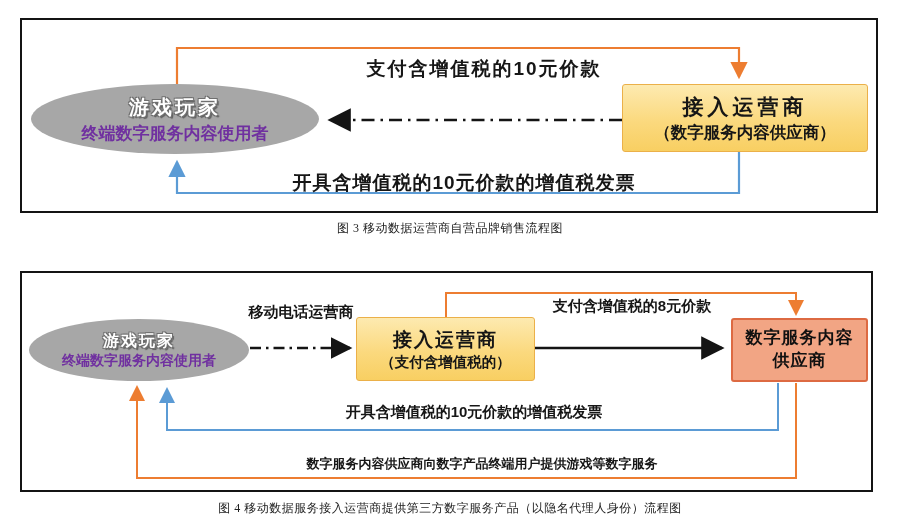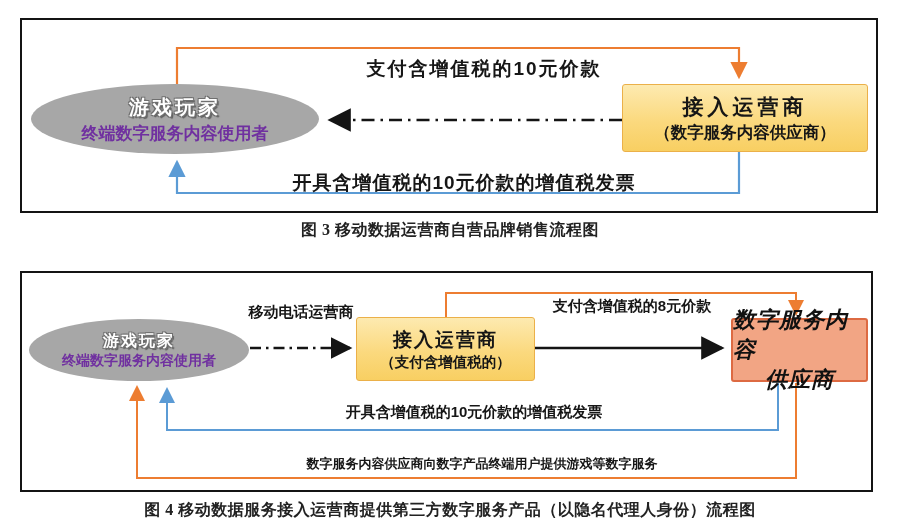--- a/index.html
+++ b/index.html
@@ -31,34 +31,34 @@
     background:#f2a584;border:2px solid #dd6a42;border-radius:3px;
   }
   .sbox .btitle{color:#111;font-weight:900;letter-spacing:1px;line-height:1.35;}
   .lbl{
     position:absolute;transform:translateX(-50%);white-space:nowrap;
     color:#161616;font-weight:700;text-align:left;
   }
   .caption{
     position:absolute;left:0;width:900px;text-align:center;
     font-family:"Liberation Serif","DejaVu Serif",serif;
-    font-size:16px;color:#222;letter-spacing:0.5px;font-weight:bold;
+    font-size:12px;color:#222;letter-spacing:0.5px;
   }
   
   #p3 .etitle{font-size:20px;letter-spacing:3px;}
   #p3 .esub{font-size:17px;margin-top:1px;}
   #p3 .btitle{font-size:21px;letter-spacing:4px;}
   #p3 .bsub{font-size:16.5px;margin-top:1px;}
   #p3 .lbl{font-size:19px;}
   
   #p4 .etitle{font-size:16px;letter-spacing:2px;}
   #p4 .esub{font-size:14px;}
   #p4 .ybox .btitle{font-size:19px;letter-spacing:2px;}
   #p4 .ybox .bsub{font-size:14.5px;}
-  #p4 .sbox .btitle{font-size:22px;font-style:italic;}
+  #p4 .sbox .btitle{font-size:17px;}
   #p4 .lbl{font-size:15px;}
   #p4 .lbl.small{font-size:13px;}
 </style>
 </head>
 <body>
 
 <div class="panel" id="p3" style="left:20px;top:18px;width:858px;height:195px;">
   <svg width="853" height="190" viewBox="0 0 853 190">
     <defs>
       <marker id="m3-od" markerWidth="9" markerHeight="9" refX="7" refY="4" orient="auto">

